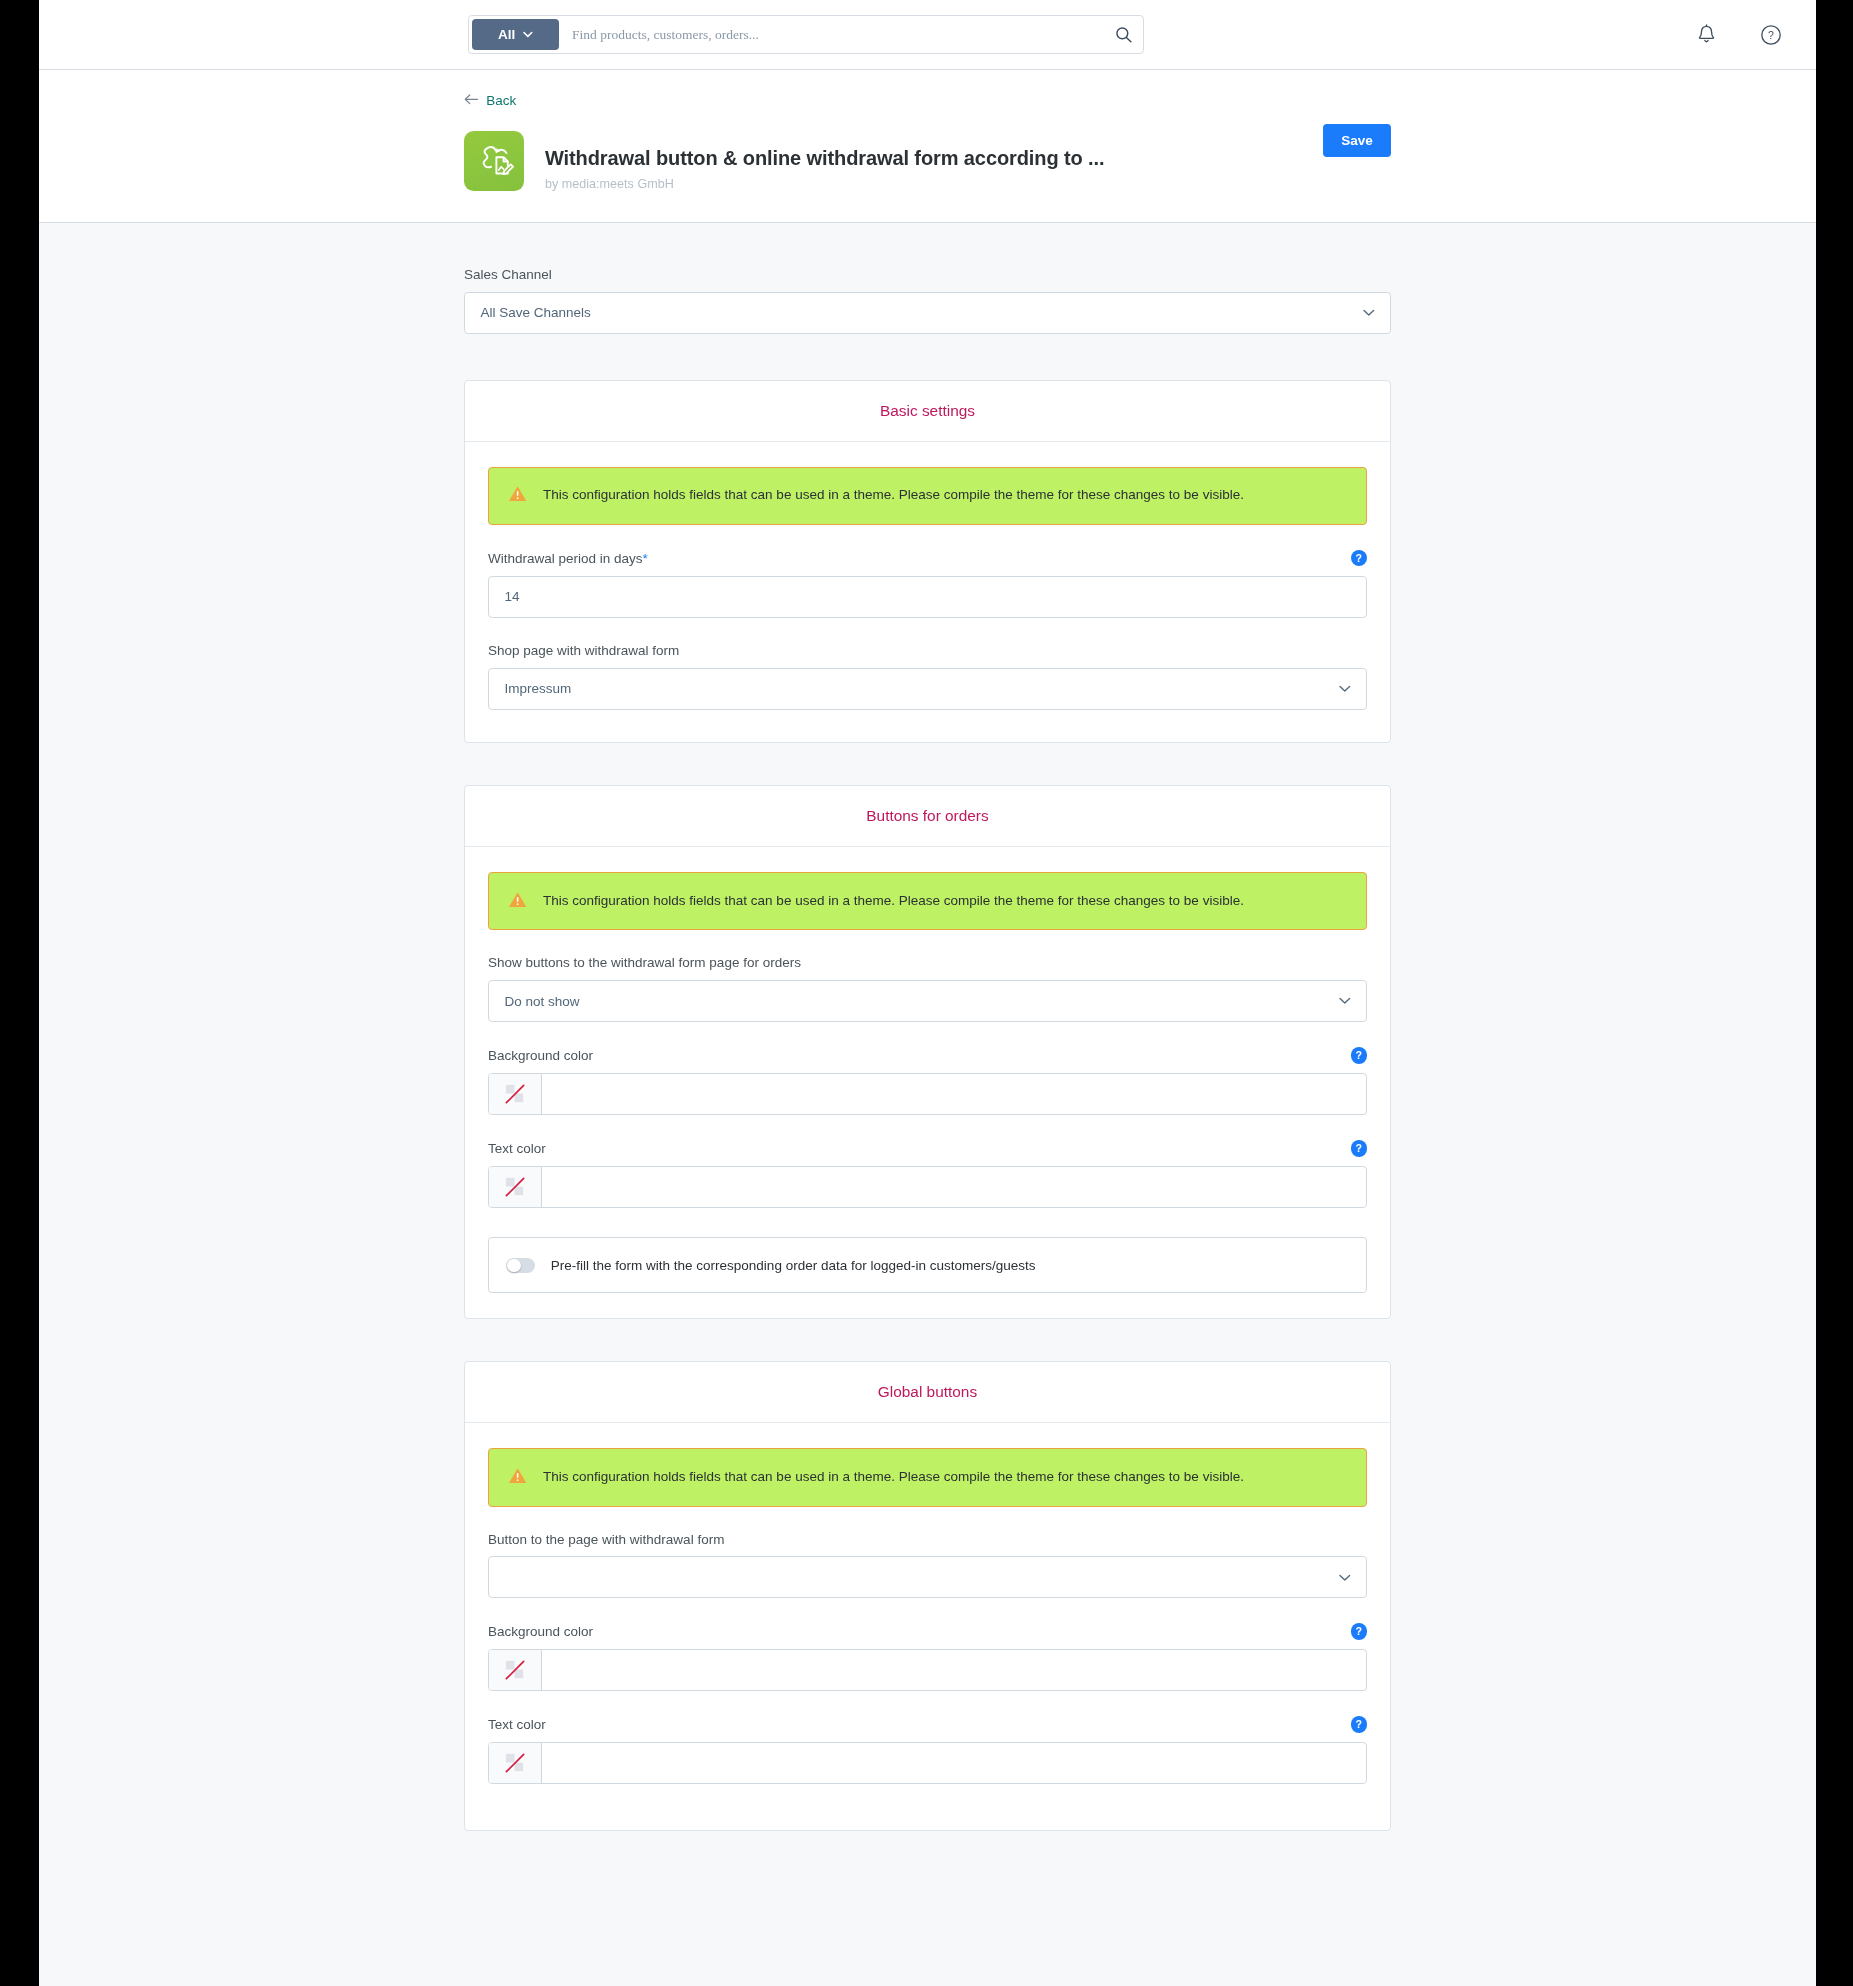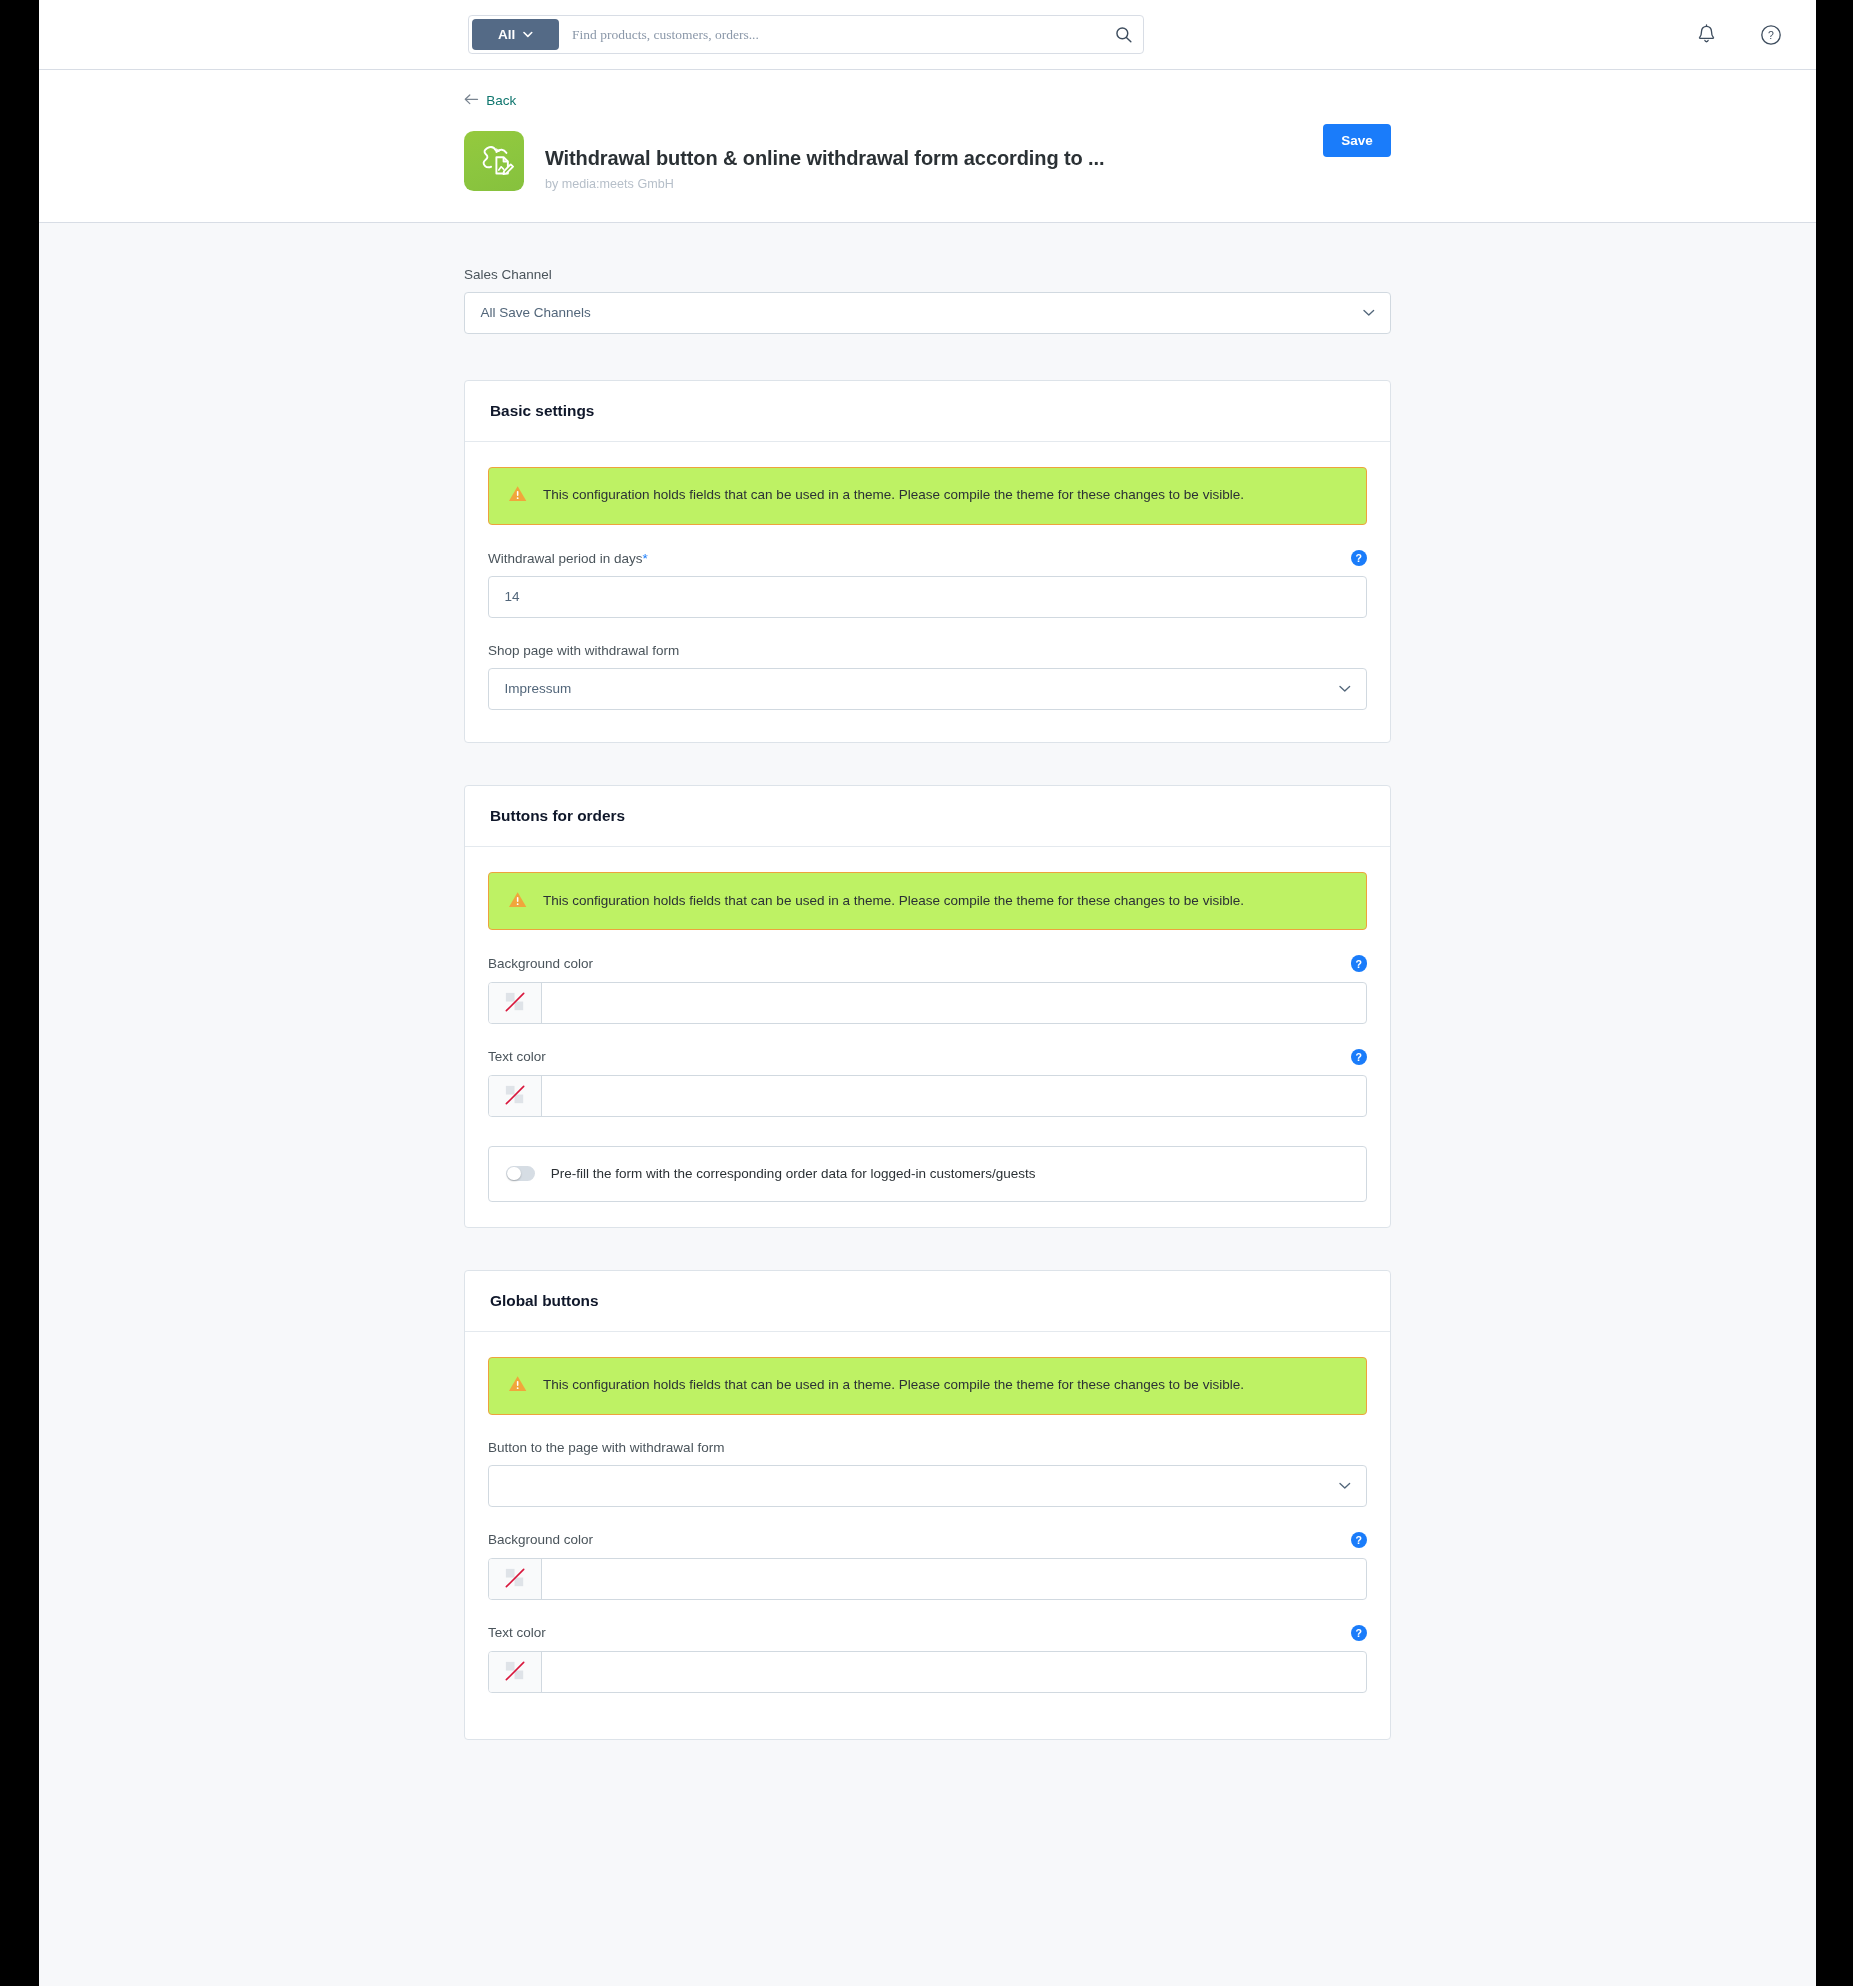--- a/index.html
+++ b/index.html
@@ -175,22 +175,23 @@
     border: 1px solid #dde3e9;
     border-radius: 3.9px;
     margin-bottom: 42px;
   }
   .card-head {
     padding: 21px 25px;
     border-bottom: 1px solid #e4e9ee;
   }
   .card-title {
     font-size: 15.4px;
-    font-weight: 700;
-    color: #0f172a;
+    font-weight: 400;
+    color: #be185d;
+    text-align: center;
   }
   .card-body { padding: 25px 23px 25px 23px; }
 
   .alert {
     background: #bef264;
     border: 1px solid #eea23d;
     border-radius: 3.9px;
     padding: 17.4px 19.3px;
     display: flex;
     align-items: center;
@@ -431,20 +432,31 @@
           <span>
             <svg width="19.3" height="17.4" viewBox="0 0 20 18">
               <path d="M10 1.2 L19 16.6 H1 Z" fill="#f0a63c"></path>
               <rect x="9.2" y="6.2" width="1.6" height="5.2" rx="0.8" fill="#ffffff"></rect>
               <circle cx="10" cy="13.6" r="0.95" fill="#ffffff"></circle>
             </svg>
           </span>
           <span class="alert-text">This configuration holds fields that can be used in a theme. Please compile the theme for these changes to be visible.</span>
         </div>
 
+        <div class="form-group">
+          <label class="field-label">Show buttons to the withdrawal form page for orders</label>
+          <div class="select-box">
+            <span class="val">Do not show</span>
+            <span class="caret">
+              <svg width="11.6" height="7.7" viewBox="0 0 12 8">
+                  <path d="M1 1.5 L6 6.2 L11 1.5" stroke="#52667a" stroke-width="1.4" fill="none" stroke-linecap="round" stroke-linejoin="round"></path>
+                </svg>
+            </span>
+          </div>
+        </div>
 
         <div class="form-group">
           <div class="label-row">
             <label class="field-label" style="margin-bottom:0">Background color</label>
             <span class="help-badge">?</span>
           </div>
           <div class="color-field">
             <span class="color-swatch">
               <svg width="25" height="25" viewBox="0 0 26 26">
                 <rect x="3" y="3" width="9" height="9" fill="#dfe3e8"></rect>

